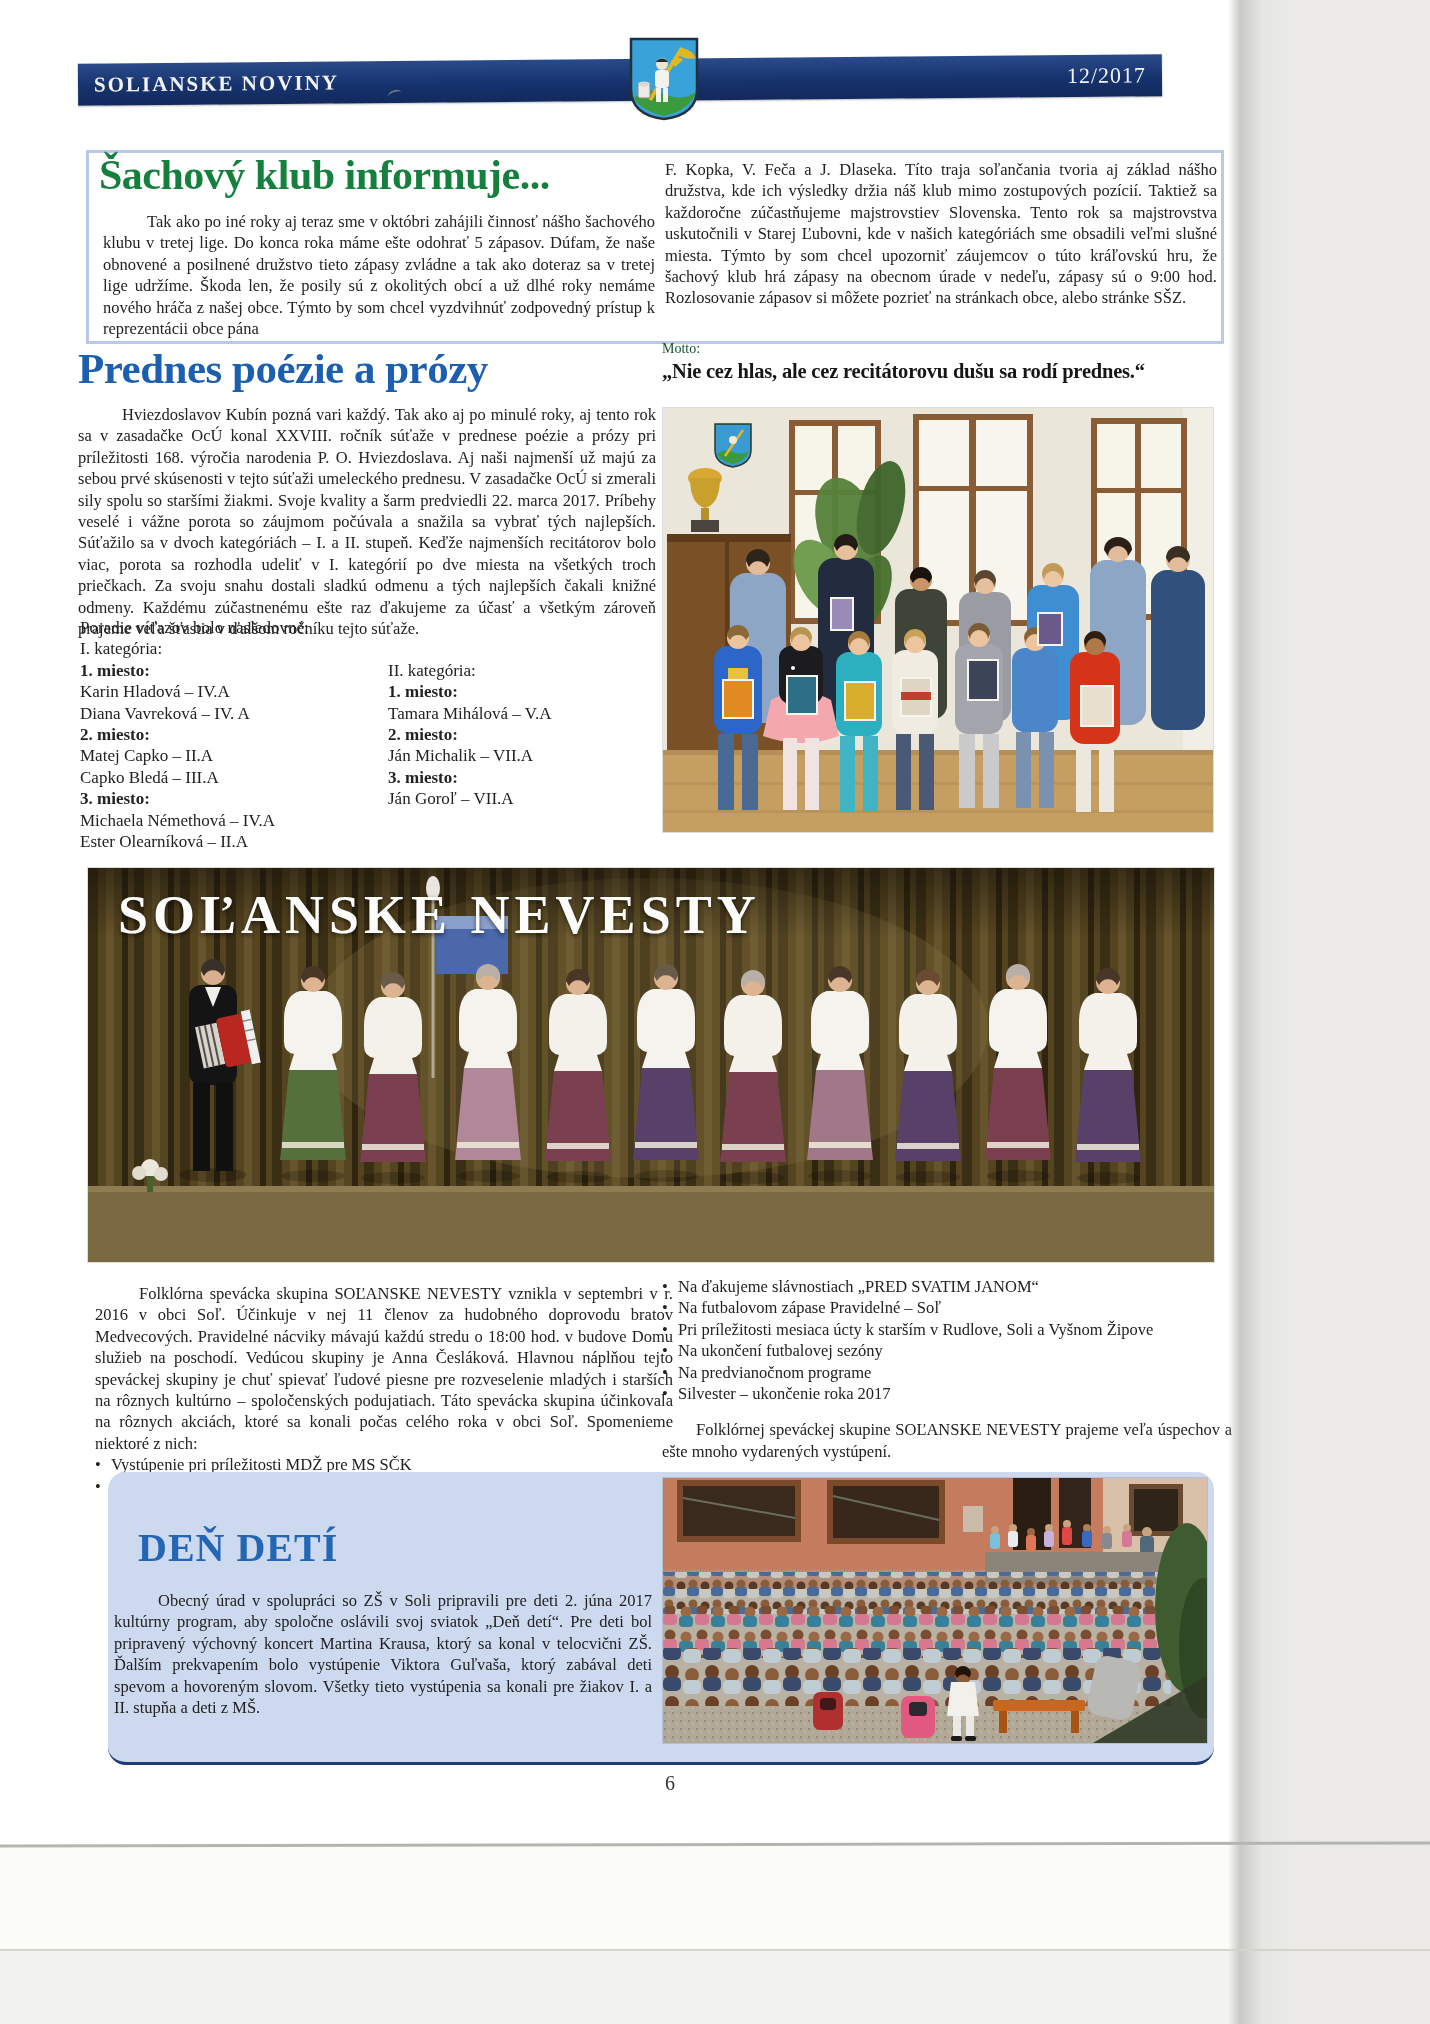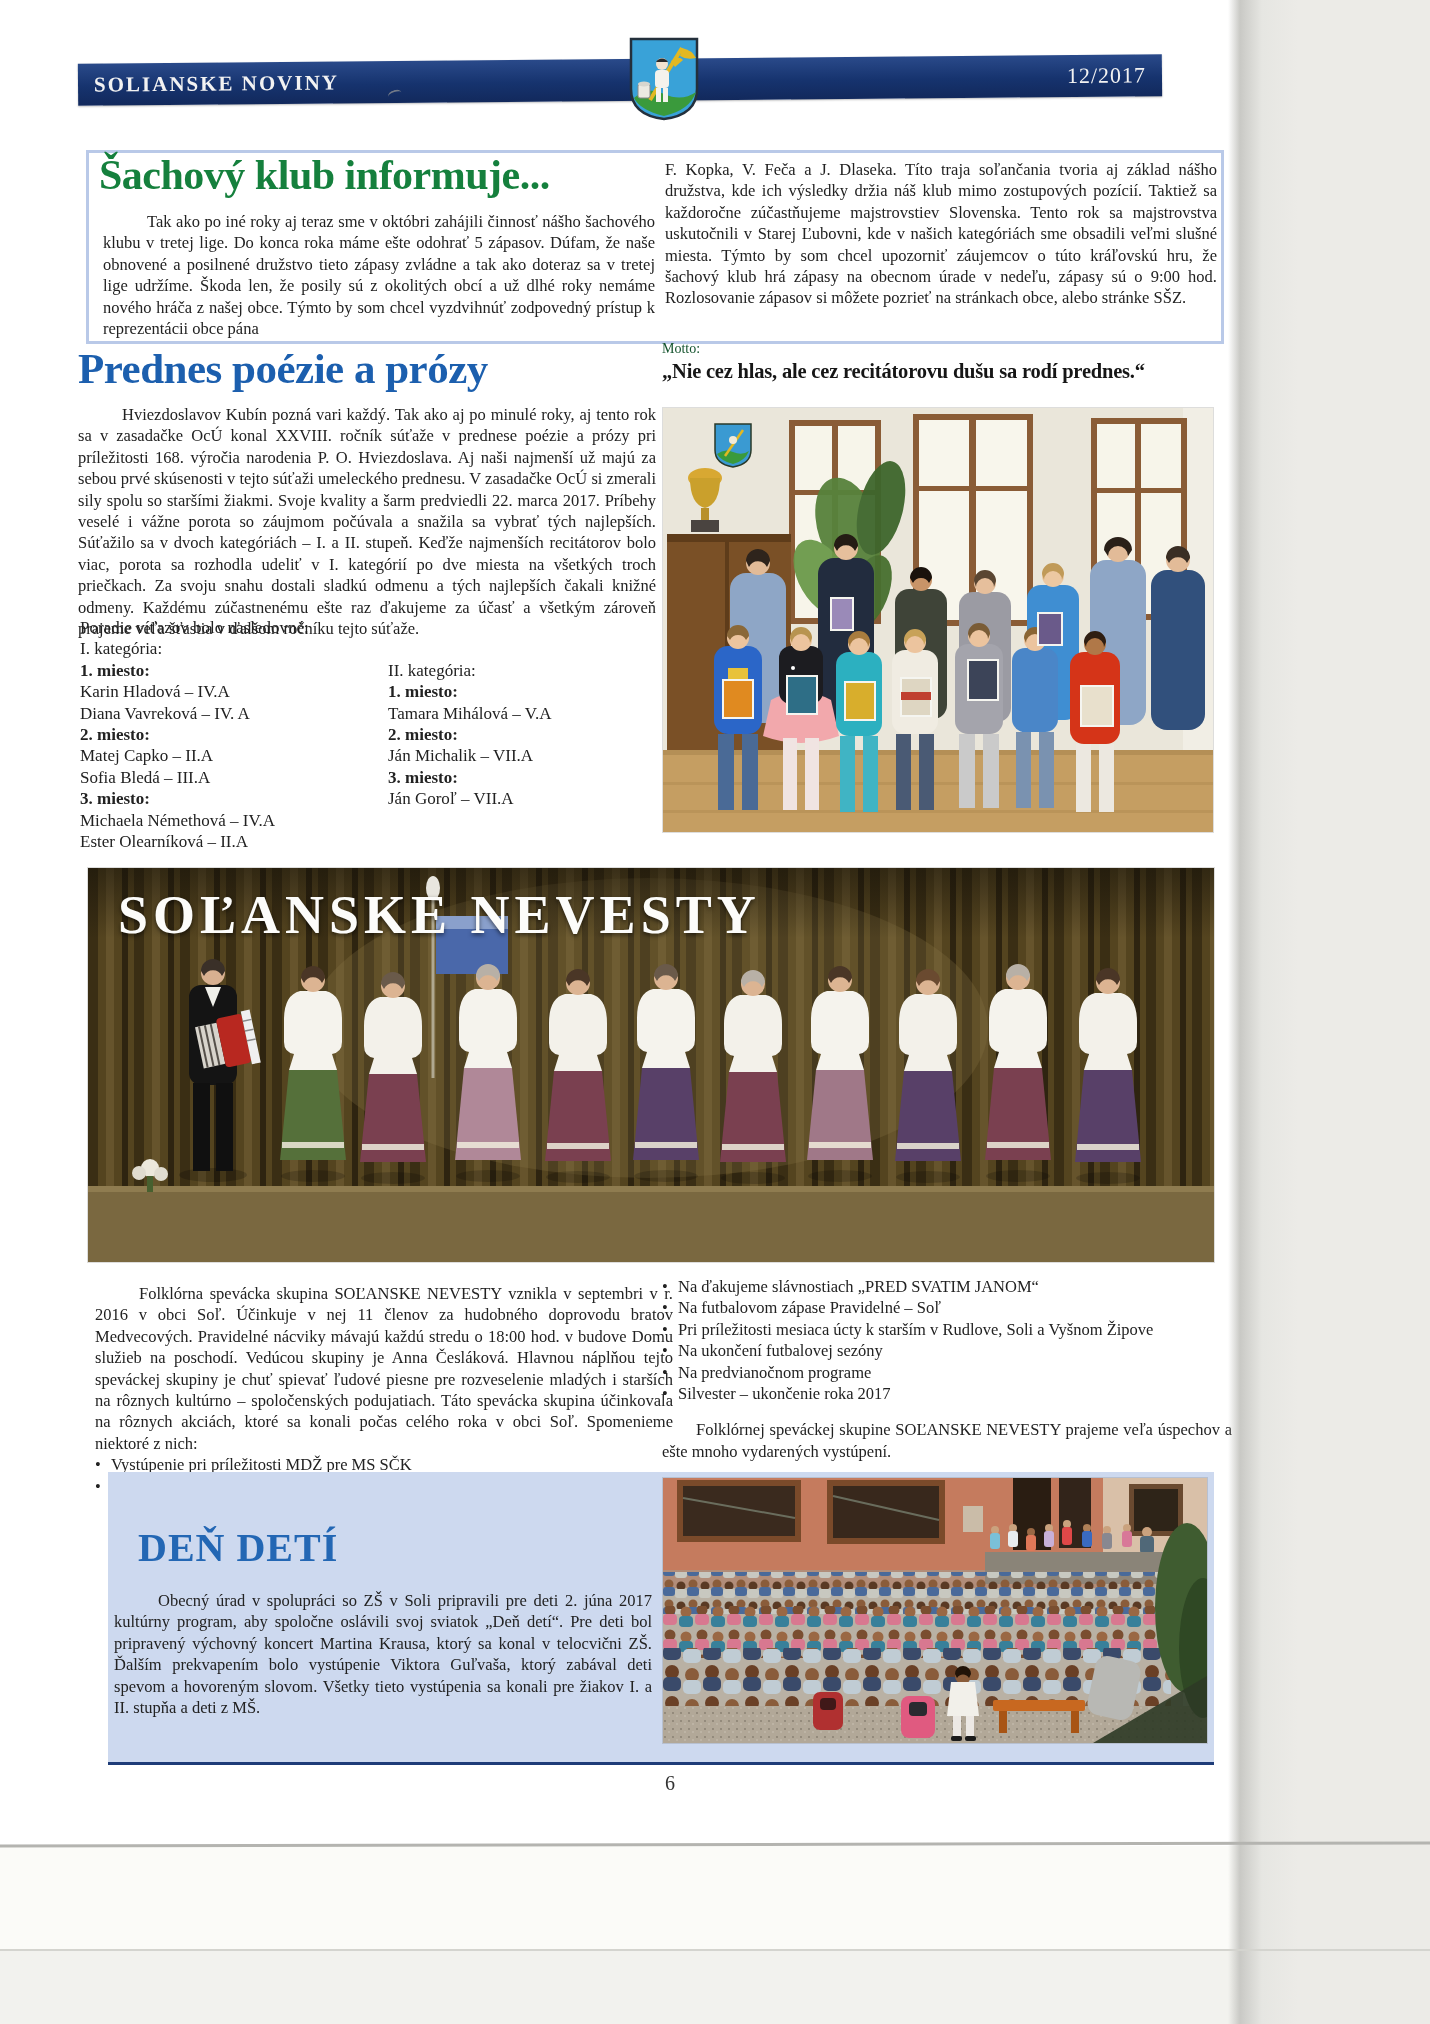--- a/index.html
+++ b/index.html
@@ -45,21 +45,21 @@
   .photo3{left:663px;top:1478px;width:544px;height:265px;}
 
   
   .nevesty-left{left:95px;top:1283px;width:578px;}
   .nevesty-right{left:662px;top:1276px;width:570px;font-size:16.5px;line-height:21.4px;color:#222;}
   .bullet{position:relative;padding-left:16px;}
   .bullet::before{content:"• ";position:absolute;left:0;}
   .nev-closing{margin-top:15px;text-align:justify;text-indent:34px;}
 
   
-  .deti-box{left:108px;top:1472px;width:1106px;height:290px;background:#cdd9ef;border-bottom:3px solid #1e3c78;}
+  .deti-box{left:108px;top:1472px;width:1106px;height:290px;background:#cdd9ef;border-bottom:3px solid #1e3c78;border-radius:18px;}
   .deti-title{left:30px;top:52px;font-size:40px;font-weight:700;color:#2367b4;letter-spacing:1px;white-space:nowrap;}
   .deti-body{left:6px;top:118px;width:538px;}
 
   .page-num{left:655px;top:1772px;width:30px;text-align:center;font-size:20px;color:#333;}
 
   
   .right-band{left:1228px;top:0;width:202px;height:2024px;z-index:8;
     background:linear-gradient(to right,rgba(255,255,255,0) 0px,#c9c9c5 12px,#e6e6e2 34px,#ecebe7 70px,#ecebe7 100%);}
   .bottom-line1{left:0;top:1843px;width:1430px;height:3px;background:#b4b4b0;transform:rotate(-0.12deg);z-index:9;}
   .bottom-zone{left:0;top:1846px;width:1430px;height:178px;background:#fbfbf8;z-index:7;}
@@ -114,21 +114,21 @@
   <div class="abs winners">
     <div>Poradie víťazov bolo nasledovné:</div>
     <div>I. kategória:</div>
     <div class="wcols">
       <div>
         <div class="wbold">1. miesto:</div>
         <div>Karin Hladová – IV.A</div>
         <div>Diana Vavreková – IV. A</div>
         <div class="wbold">2. miesto:</div>
         <div>Matej Capko – II.A</div>
-        <div>Sofia Bledá – III.A</div>
+        <div>Capko Bledá – III.A</div>
         <div class="wbold">3. miesto:</div>
         <div>Michaela Némethová – IV.A</div>
         <div>Ester Olearníková – II.A</div>
       </div>
       <div class="wcolB">
         <div>II. kategória:</div>
         <div class="wbold">1. miesto:</div>
         <div>Tamara Mihálová – V.A</div>
         <div class="wbold">2. miesto:</div>
         <div>Ján Michalik – VII.A</div>

